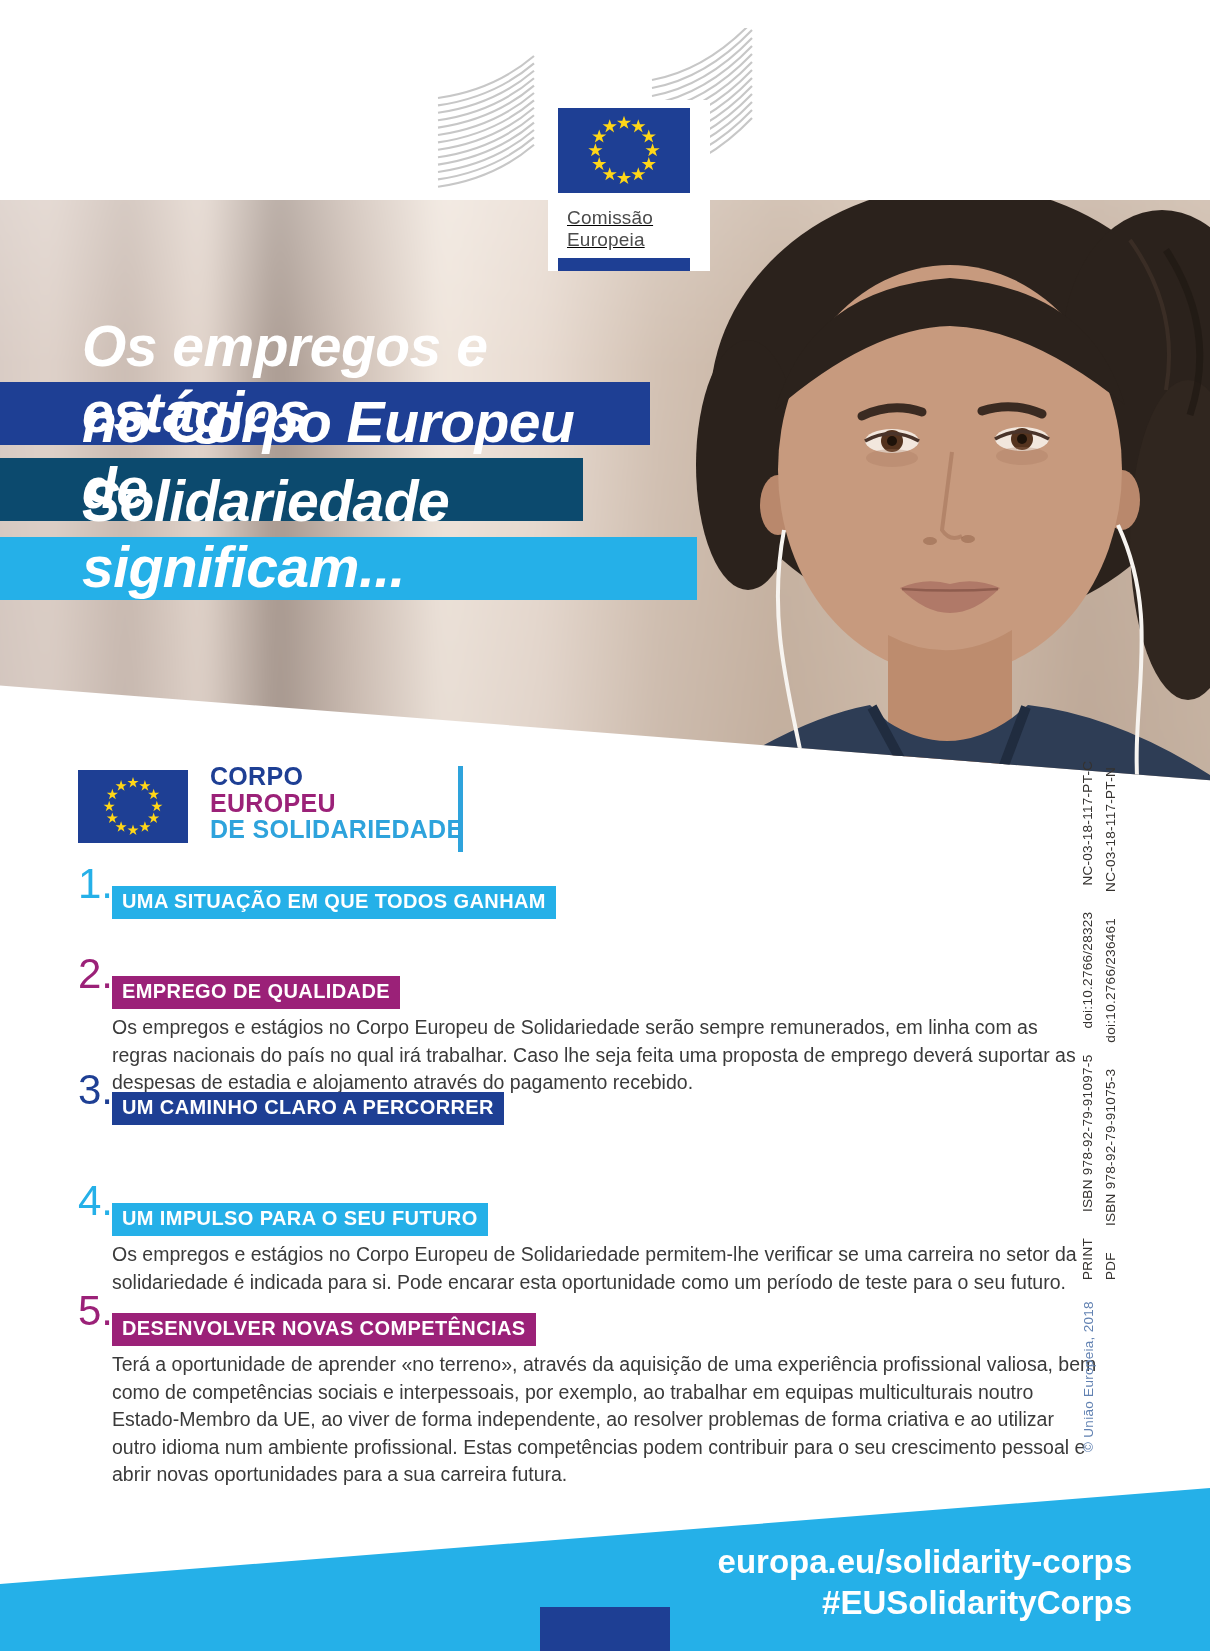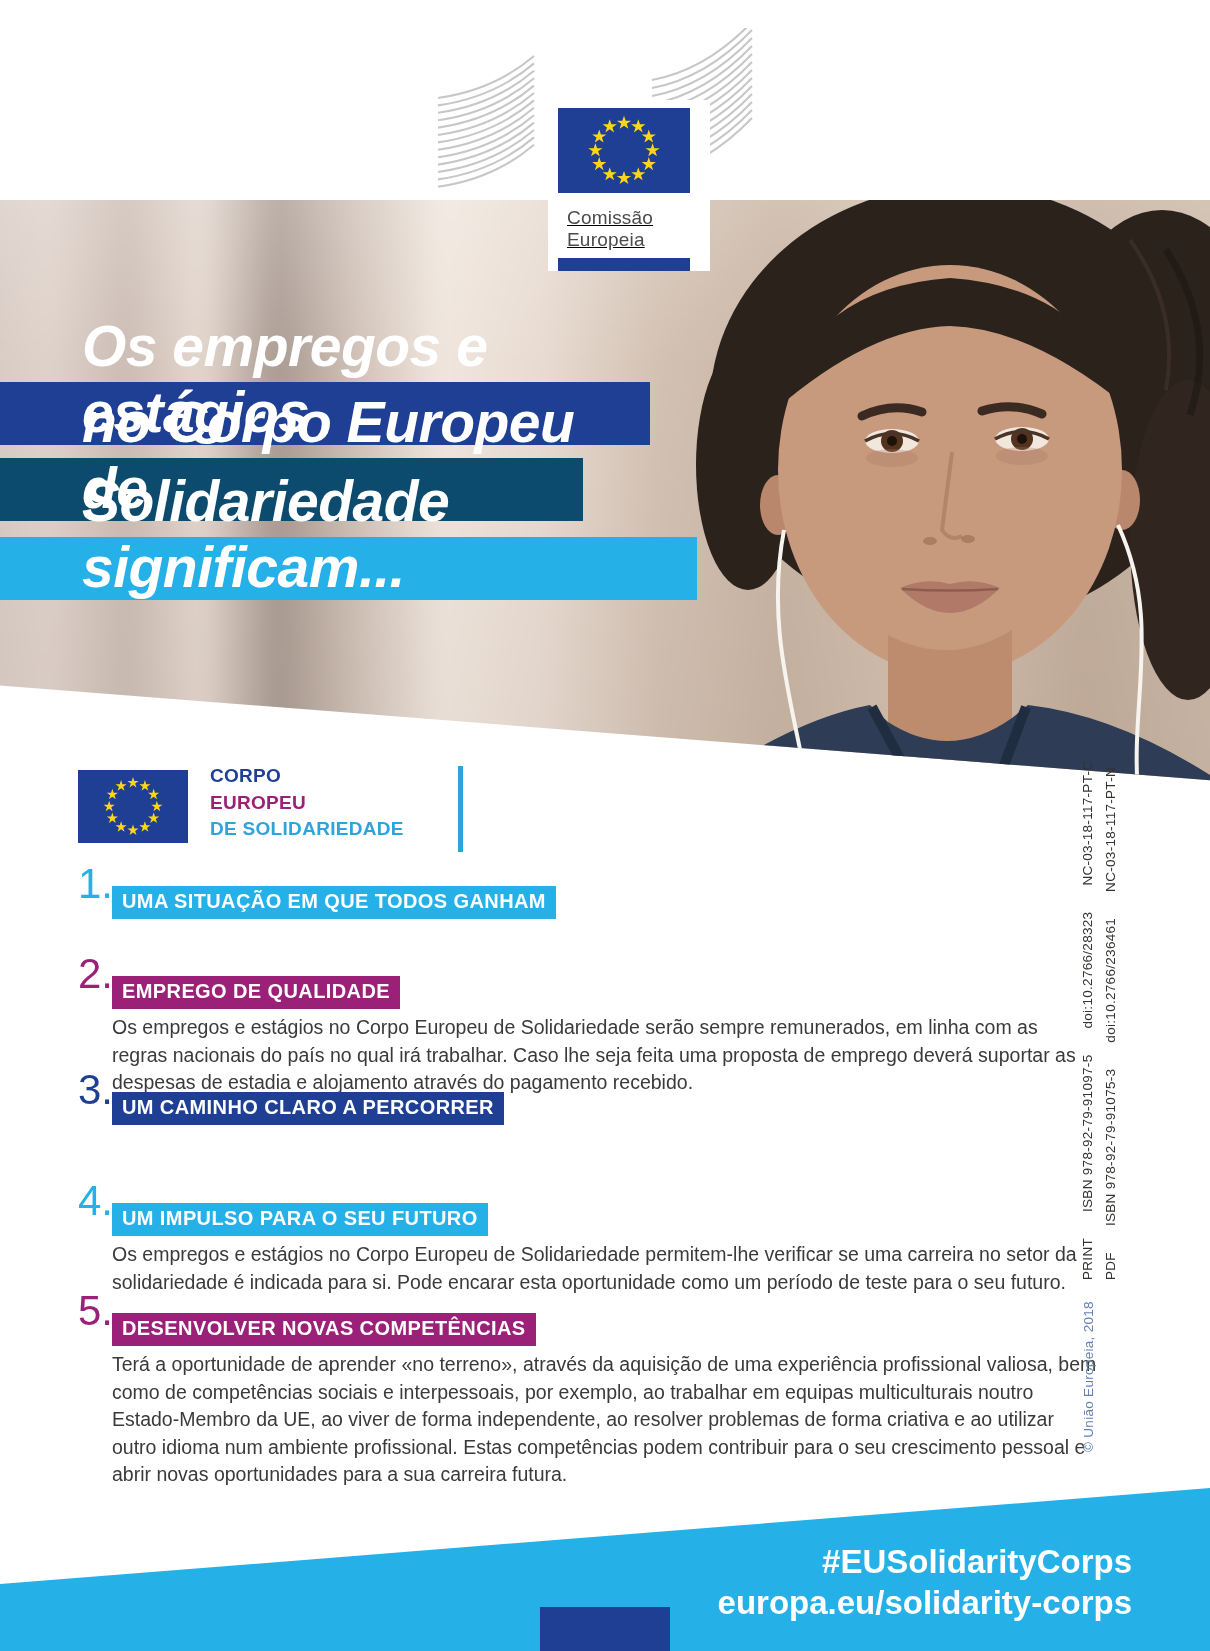--- a/index.html
+++ b/index.html
@@ -25,21 +25,21 @@
   
   .band{position:absolute;left:0;height:63px;display:flex;align-items:flex-end;box-sizing:border-box;
         padding-left:82px;color:#fff;font-weight:700;font-size:57px;letter-spacing:-.5px;z-index:4;font-style:italic;}
   .band1{top:382px;width:650px;}
   .band2{top:458px;width:583px;}
   .band3{top:537px;width:697px;}
 
   
   .corps-logo{position:absolute;left:78px;top:766px;width:420px;height:88px;z-index:3;}
   .corps-flag{position:absolute;left:0;top:4px;}
-  .corps-text{position:absolute;left:132px;top:-3px;font-weight:700;font-size:19px;line-height:26.5px;letter-spacing:.3px;}
+  .corps-text{position:absolute;left:132px;top:-3px;font-weight:700;font-size:25px;line-height:26.5px;letter-spacing:.3px;}
   .corps-divider{position:absolute;left:380px;top:0;width:5px;height:86px;background:#2ea3dc;}
 
   
   .section{position:absolute;left:78px;display:flex;align-items:flex-start;z-index:3;}
   .sec-num{width:30px;font-size:42px;line-height:40px;margin-top:-4px;font-weight:400;}
   .sec-main{margin-left:4px;max-width:990px;}
   .sec-band{display:inline-block;color:#fff;font-weight:700;font-size:20px;letter-spacing:.4px;padding:4px 10px 6px;margin-top:18px;}
   .sec-body{margin:5px 0 0;font-size:19.5px;line-height:27.5px;color:#3a3a3a;max-width:985px;}
 
   
@@ -235,18 +235,18 @@
   <div class="vrot codes1">
     <span>PRINT</span><span class="gap"></span><span>ISBN 978-92-79-91097-5</span><span class="gap"></span><span>doi:10.2766/28323</span><span class="gap"></span><span>NC-03-18-117-PT-C</span>
   </div>
   <div class="vrot codes2">
     <span>PDF</span><span class="gap"></span><span>ISBN 978-92-79-91075-3</span><span class="gap"></span><span>doi:10.2766/236461</span><span class="gap"></span><span>NC-03-18-117-PT-N</span>
   </div>
   <div class="vrot copyr">© União Europeia, 2018</div>
 
   <div class="footer" style="background-color: rgb(37, 176, 232);"></div>
   <div class="footer-text">
+    <div>europa.eu/solidarity-corps</div>
     <div>#EUSolidarityCorps</div>
-    <div>europa.eu/solidarity-corps</div>
   </div>
   <div class="footer-rect"></div>
 
 </div>
 
 </body></html>

